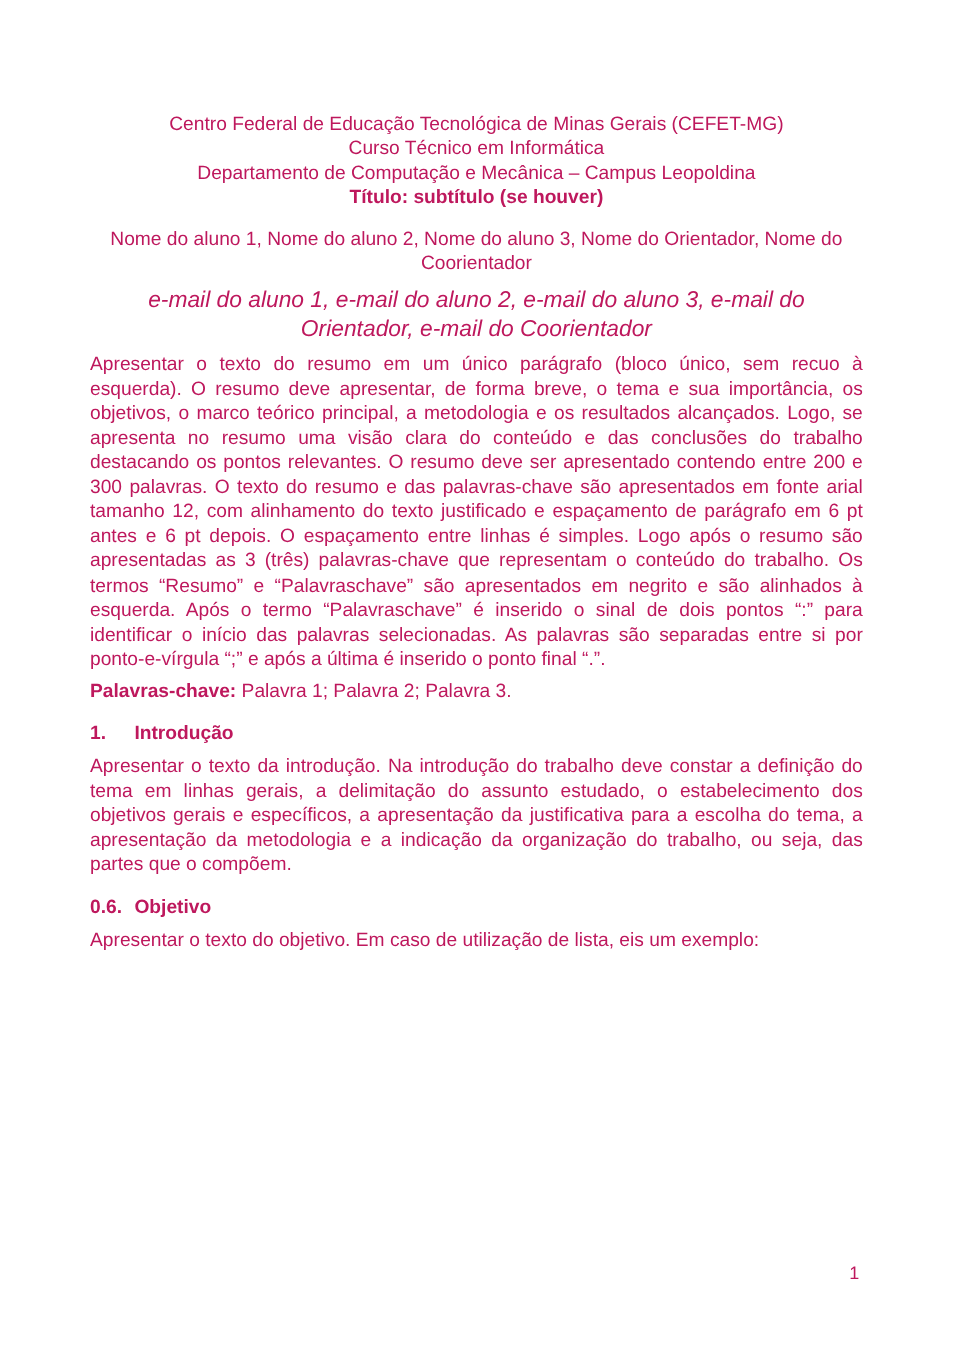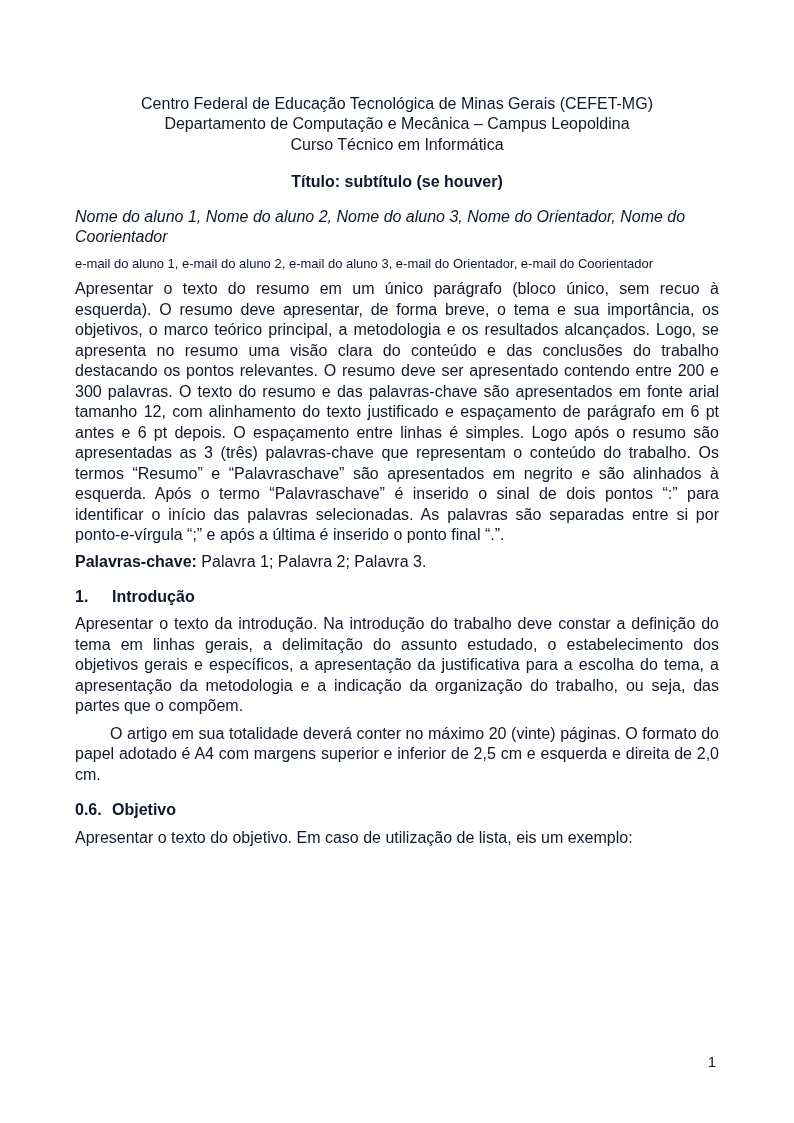--- a/index.html
+++ b/index.html
@@ -3,69 +3,68 @@
 <meta charset="utf-8">
 <style>
   * { box-sizing: border-box; }
   html, body { margin: 0; padding: 0; background: #ffffff; }
   .page {
     position: relative;
     width: 794px;
     height: 1123px;
     margin: 0 auto;
     background: #ffffff;
-    color: #0f172a;
+    color: #be185d;
     font-family: "Liberation Sans", "DejaVu Sans", sans-serif;
     font-size: 16px;
     line-height: 1.28;
     padding: 94px 75px 0 75px;
     overflow: hidden;
   }
   .inst-line { text-align: center; }
-  .doc-title { font-weight: bold; text-align: center; margin-top: 17px; }
-  .authors { margin-top: 14px; font-style: italic; }
-  .emails { text-align: left; font-size: 13px; margin-top: 8px; }
+  .doc-title { font-weight: bold; text-align: center; }
+  .authors { text-align: center; margin-top: 14px; }
+  .emails { text-align: center; font-size: 19px; margin-top: 8px; font-style: italic; }
   .resumo-heading { font-weight: bold; margin-top: 12px; }
   p.body { text-align: justify; margin: 7px 0 6px 0; }
   .keywords { margin: 6px 0; }
   .bold { font-weight: bold; }
   .sec-heading { font-weight: bold; margin: 15px 0 6px 0; }
   .secnum { display: inline-block; width: 37px; }
   .indent { text-indent: 35px; }
   ul.items { margin: 6px 0; padding-left: 31px; }
   ul.items li { margin: 0; padding-left: 0; }
   .page-number { position: absolute; right: 78px; bottom: 52px; font-size: 15px; }
 </style>
 </head>
 <body>
 
 <div class="page">
 
   <div>
     <div class="inst-line">Centro Federal de Educação Tecnológica de Minas Gerais (CEFET-MG)</div>
+    <div class="inst-line">Curso Técnico em Informática</div>
     <div class="inst-line">Departamento de Computação e Mecânica – Campus Leopoldina</div>
-    <div class="inst-line">Curso Técnico em Informática</div>
   </div>
 
   <div class="doc-title">Título: subtítulo (se houver)</div>
 
   <div class="authors">Nome do aluno 1, Nome do aluno 2, Nome do aluno 3, Nome do Orientador, Nome do Coorientador</div>
 
   <div class="emails">e-mail do aluno 1, e-mail do aluno 2, e-mail do aluno 3, e-mail do Orientador, e-mail do Coorientador</div>
 
 
   <p class="body">Apresentar o texto do resumo em um único parágrafo (bloco único, sem recuo à esquerda). O resumo deve apresentar, de forma breve, o tema e sua importância, os objetivos, o marco teórico principal, a metodologia e os resultados alcançados. Logo, se apresenta no resumo uma visão clara do conteúdo e das conclusões do trabalho destacando os pontos relevantes. O resumo deve ser apresentado contendo entre 200 e 300 palavras. O texto do resumo e das palavras-chave são apresentados em fonte arial tamanho 12, com alinhamento do texto justificado e espaçamento de parágrafo em 6 pt antes e 6 pt depois. O espaçamento entre linhas é simples. Logo após o resumo são apresentadas as 3 (três) palavras-chave que representam o conteúdo do trabalho. Os termos “Resumo” e “Palavraschave” são apresentados em negrito e são alinhados à esquerda. Após o termo “Palavraschave” é inserido o sinal de dois pontos “:” para identificar o início das palavras selecionadas. As palavras são separadas entre si por ponto-e-vírgula “;” e após a última é inserido o ponto final “.”.</p>
 
   <p class="keywords"><span class="bold">Palavras-chave:</span> <span>Palavra 1; Palavra 2; Palavra 3.</span></p>
 
   <div class="sec-heading"><span class="secnum">1.</span><span>Introdução</span></div>
 
   <p class="body">Apresentar o texto da introdução. Na introdução do trabalho deve constar a definição do tema em linhas gerais, a delimitação do assunto estudado, o estabelecimento dos objetivos gerais e específicos, a apresentação da justificativa para a escolha do tema, a apresentação da metodologia e a indicação da organização do trabalho, ou seja, das partes que o compõem.</p>
 
-  <p class="body indent">O artigo em sua totalidade deverá conter no máximo 20 (vinte) páginas. O formato do papel adotado é A4 com margens superior e inferior de 2,5 cm e esquerda e direita de 2,0 cm.</p>
 
 
   <div class="sec-heading"><span class="secnum">0.6.</span><span>Objetivo</span></div>
 
   <p class="body">Apresentar o texto do objetivo. Em caso de utilização de lista, eis um exemplo:</p>
 
 
   <div class="page-number">1</div>
 
 </div>

